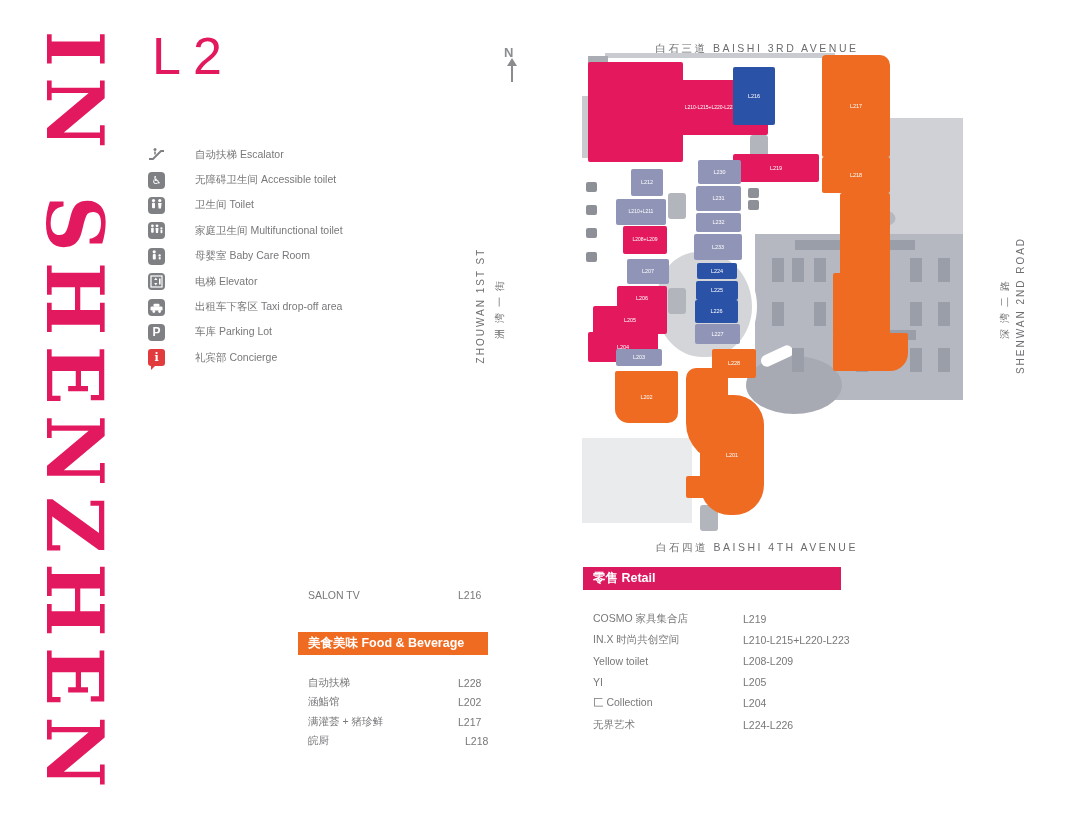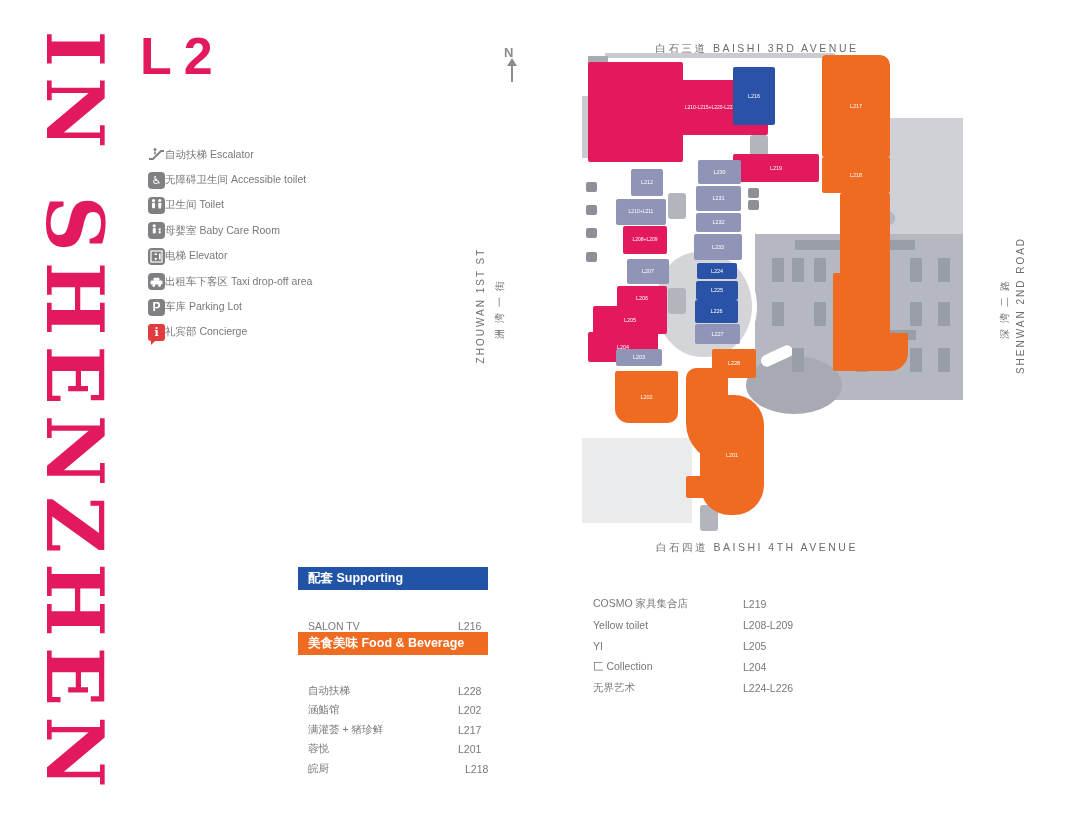--- a/index.html
+++ b/index.html
@@ -4,54 +4,54 @@
 <style>
   html,body{margin:0;padding:0;background:#ffffff;}
   body{width:1080px;height:815px;position:relative;overflow:hidden;
        font-family:"Liberation Sans","DejaVu Sans",sans-serif;}
   
   .vtitle{position:absolute;left:-312px;top:368px;width:772px;height:92px;
           transform:rotate(90deg);text-align:center;
           font-family:"DejaVu Serif","Liberation Serif",serif;
           font-weight:bold;font-size:78px;letter-spacing:10px;line-height:92px;}
   
-  .floor{position:absolute;left:140px;top:26px;font-size:52px;font-weight:bold;
+  .floor{position:absolute;left:152px;top:26px;font-size:52px;font-weight:normal;
          letter-spacing:12px;}
   
   .legend{position:absolute;left:148px;top:142px;width:230px;}
   .legend-row{position:relative;height:25.4px;display:flex;align-items:center;}
   .licon{width:17px;height:17px;border-radius:4px;background:#7e8083;flex:0 0 17px;
          display:flex;align-items:center;justify-content:center;color:#fff;
          font-size:11px;font-weight:bold;line-height:1;}
   .licon.noback{background:transparent;color:#7e8083;}
   .licon.red{background:#e23b3e;border-radius:3px;position:relative;}
   .licon.red::after{content:"";position:absolute;left:3px;bottom:-4px;
          border:4px solid transparent;border-top-color:#e23b3e;border-left-color:#e23b3e;}
-  .ltext{margin-left:0;font-size:10.5px;color:#77787b;white-space:nowrap;}
+  .ltext{margin-left:30px;font-size:10.5px;color:#77787b;white-space:nowrap;}
   
   .north-n{position:absolute;left:504px;top:45px;font-size:13px;font-weight:bold;color:#8a8c90;}
   .north-arrow{position:absolute;left:511px;top:60px;width:2px;height:22px;background:#8a8c90;}
   .north-arrow::before{content:"";position:absolute;left:-4px;top:-7px;
          border:5px solid transparent;border-bottom:8px solid #8a8c90;}
   
   .avenue{position:absolute;width:360px;text-align:center;font-size:10.5px;
           letter-spacing:2.5px;color:#6b6c6f;white-space:nowrap;}
   .vstreet{position:absolute;white-space:nowrap;font-size:10px;letter-spacing:2px;
            color:#6e6f72;transform:rotate(-90deg);transform-origin:center;}
   
   .map{position:absolute;left:0;top:0;width:1080px;height:815px;}
   .unit{position:absolute;display:flex;align-items:center;justify-content:center;
         color:#fff;font-size:5.5px;line-height:1.15;text-align:center;
         border-radius:2px;padding:1px;box-sizing:border-box;}
   .gray{position:absolute;}
   
   .tbl{position:absolute;}
   .tbl-head{height:23px;display:flex;align-items:center;padding-left:10px;
             box-sizing:border-box;color:#fff;font-weight:bold;font-size:12.5px;}
-  .tbl-rows{margin-top:26px;}
+  .tbl-rows{margin-top:18px;}
   .tbl-row{display:flex;align-items:center;padding-left:10px;color:#77787b;
            font-size:10.5px;}
   .tbl-row .nm{flex:0 0 150px;white-space:nowrap;}
   .tbl-row .cd{white-space:nowrap;}
 </style>
 </head>
 <body>
 
 <div class="vtitle" style="color: rgb(227, 25, 95);">IN SHENZHEN</div>
 
@@ -77,20 +77,33 @@
     <div class="legend-row">
       <span class="licon">
         <svg width="17" height="17" viewBox="0 0 17 17">
           <circle cx="5.5" cy="3.6" r="1.6" fill="#fff"></circle>
           <rect x="4" y="5.8" width="3" height="5.5" rx="1" fill="#fff"></rect>
           <circle cx="11.8" cy="3.6" r="1.6" fill="#fff"></circle>
           <path d="M10 6 h3.6 l-0.6 5.5 h-2.4 z" fill="#fff"></path>
         </svg>
       </span>
       <span class="ltext">卫生间  Toilet</span>
+    </div>
+    <div class="legend-row">
+      <span class="licon">
+        <svg width="17" height="17" viewBox="0 0 17 17">
+          <circle cx="4.4" cy="3.8" r="1.4" fill="#fff"></circle>
+          <rect x="3.1" y="5.8" width="2.6" height="5" rx="0.8" fill="#fff"></rect>
+          <circle cx="9" cy="3.8" r="1.4" fill="#fff"></circle>
+          <path d="M7.5 6 h3 l-0.5 5 h-2 z" fill="#fff"></path>
+          <circle cx="13.4" cy="6.4" r="1.1" fill="#fff"></circle>
+          <rect x="12.5" y="7.8" width="1.9" height="3.4" rx="0.7" fill="#fff"></rect>
+        </svg>
+      </span>
+      <span class="ltext">家庭卫生间  Multifunctional toilet</span>
     </div>
     <div class="legend-row">
       <span class="licon">
         <svg width="17" height="17" viewBox="0 0 17 17">
           <circle cx="6.2" cy="3.8" r="1.6" fill="#fff"></circle>
           <rect x="4.8" y="6" width="3" height="5.4" rx="1" fill="#fff"></rect>
           <circle cx="11.6" cy="7.4" r="1.2" fill="#fff"></circle>
           <rect x="10.7" y="8.9" width="2" height="2.6" rx="0.8" fill="#fff"></rect>
         </svg>
       </span>
@@ -258,23 +271,20 @@
     </div>
     <div class="unit" style="left: 696px; top: 281px; width: 42px; height: 19px; background: rgb(42, 82, 166);">
       <span>L225</span>
     </div>
     <div class="unit" style="left: 695px; top: 300px; width: 43px; height: 23px; background: rgb(42, 82, 166);">
       <span>L226</span>
     </div>
   </div>
 
 <div class="tbl" style="left:298px;top:567px;width:190px;" id="tbl-supporting">
-    <div class="tbl-head" style="background: rgb(33, 84, 166);">
-      <span>配套 Supporting</span>
-    </div>
     <div class="tbl-rows">
       <div class="tbl-row" style="height: 20px;">
         <span class="nm">SALON TV</span>
         <span class="cd">L216</span>
       </div>
     </div>
   </div>
 <div class="tbl" style="left:298px;top:632px;width:190px;" id="tbl-fnb">
     <div class="tbl-head" style="background: rgb(240, 107, 34);">
       <span>美食美味 Food &amp; Beverage</span>
@@ -285,37 +295,40 @@
         <span class="cd">L228</span>
       </div>
       <div class="tbl-row" style="height: 19.5px;">
         <span class="nm">涵鮨馆</span>
         <span class="cd">L202</span>
       </div>
       <div class="tbl-row" style="height: 19.5px;">
         <span class="nm">满灌荟 + 猪珍鲜</span>
         <span class="cd">L217</span>
       </div>
-      <div class="tbl-row" style="height: 19.5px;">
-        <span class="nm">蓉悦</span>
-        <span class="cd">L201</span>
-      </div>
       <div class="tbl-row" style="height: 19.5px; gap: 7px;">
         <span class="nm">皖厨</span>
         <span class="cd">L218</span>
       </div>
     </div>
   </div>
 <div class="tbl" style="left:583px;top:567px;width:258px;" id="tbl-retail">
+    <div class="tbl-head" style="background: rgb(219, 25, 94);">
+      <span>零售 Retail</span>
+    </div>
     <div class="tbl-rows">
       <div class="tbl-row" style="height: 21.2px;">
         <span class="nm">COSMO 家具集合店</span>
         <span class="cd">L219</span>
       </div>
       <div class="tbl-row" style="height: 21.2px;">
+        <span class="nm">IN.X 时尚共创空间</span>
+        <span class="cd">L210-L215+L220-L223</span>
+      </div>
+      <div class="tbl-row" style="height: 21.2px;">
         <span class="nm">Yellow toilet</span>
         <span class="cd">L208-L209</span>
       </div>
       <div class="tbl-row" style="height: 21.2px;">
         <span class="nm">YI</span>
         <span class="cd">L205</span>
       </div>
       <div class="tbl-row" style="height: 21.2px;">
         <span class="nm">匚 Collection</span>
         <span class="cd">L204</span>

